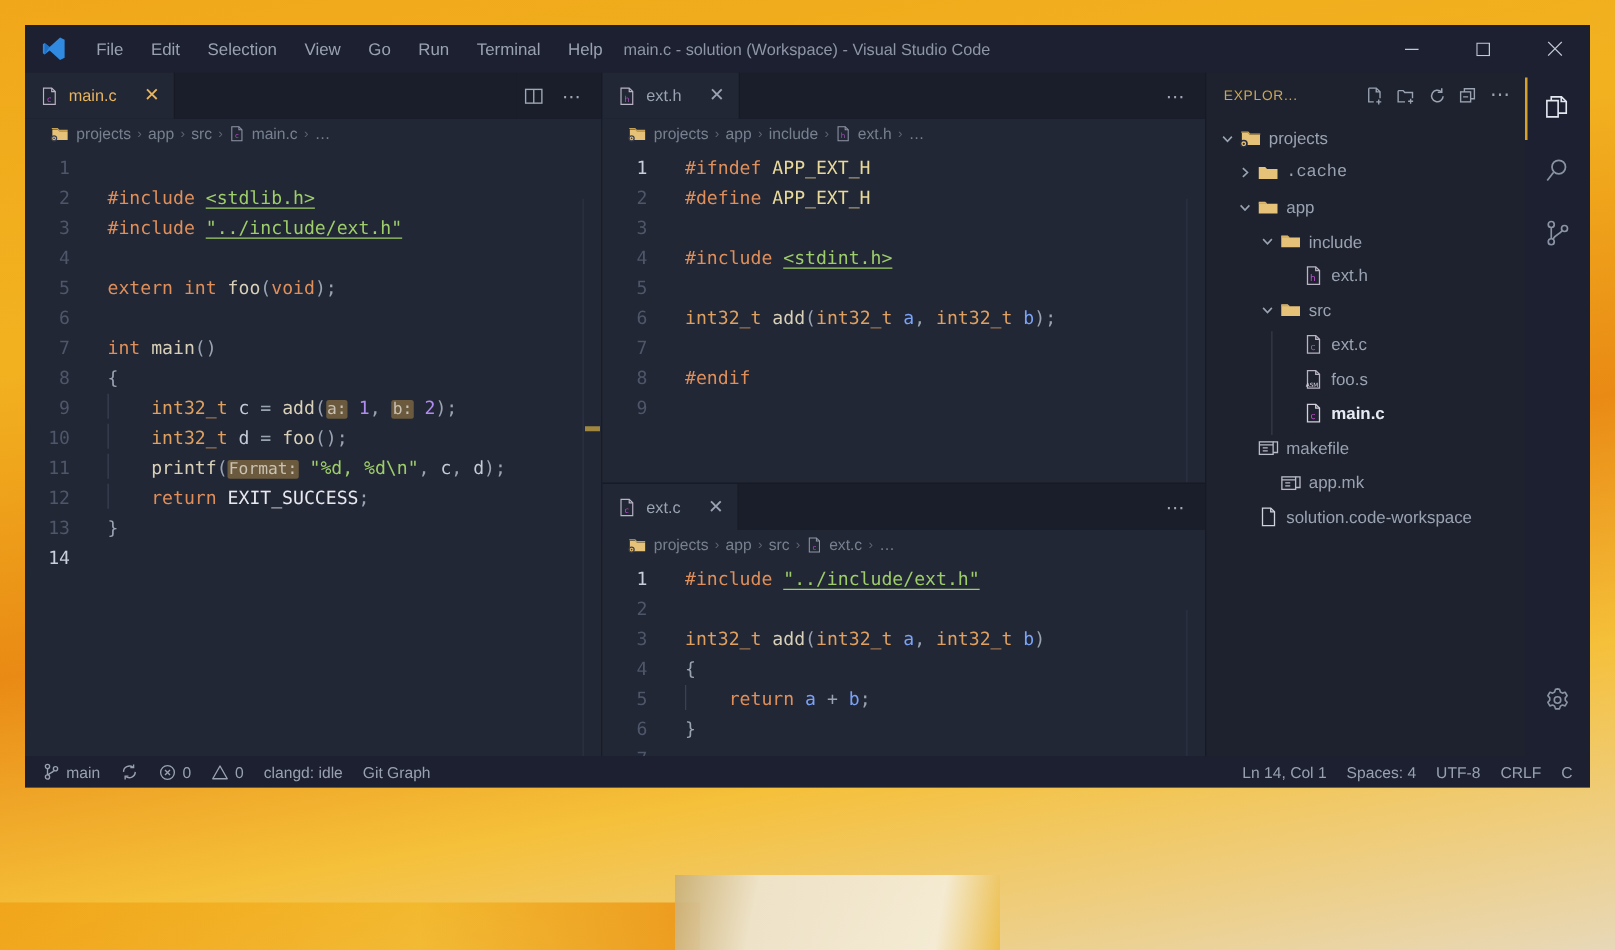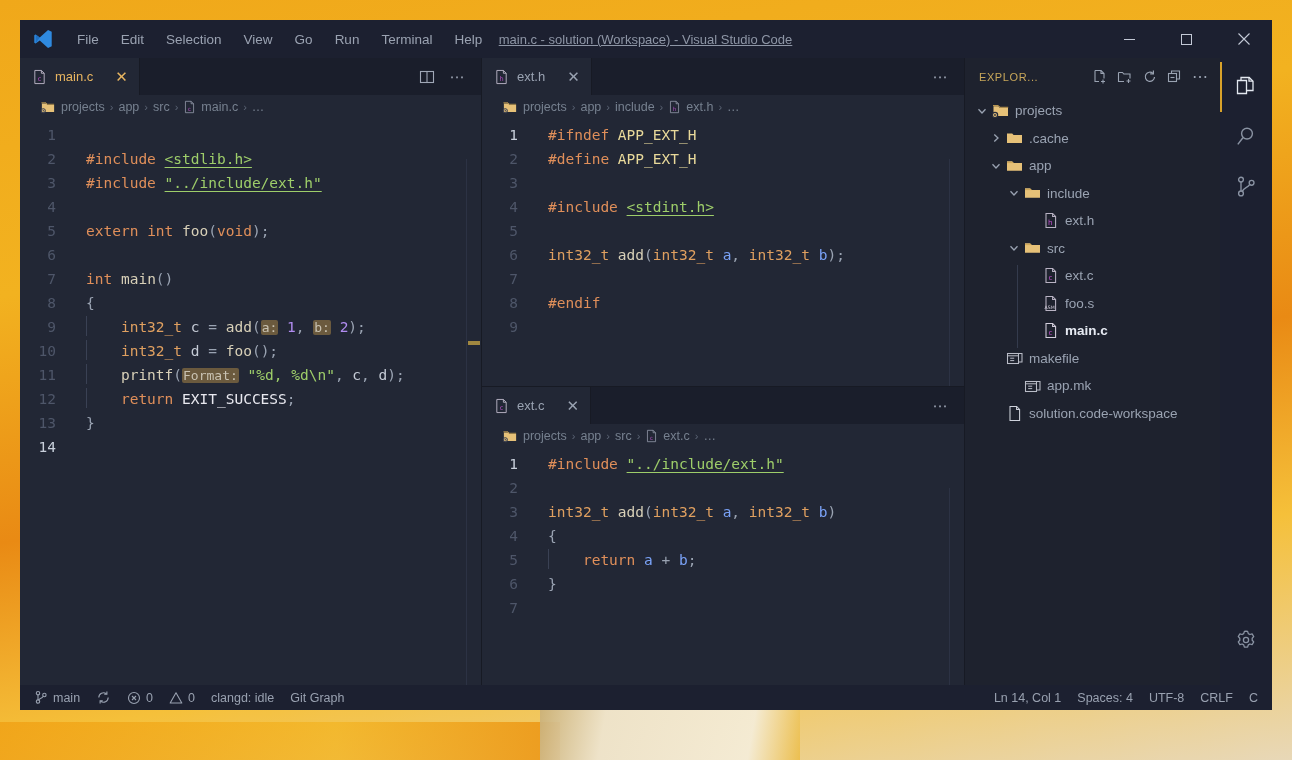--- a/index.html
+++ b/index.html
@@ -14,39 +14,39 @@
   
   .wallpaper-shape {
     position: absolute; pointer-events: none;
   }
   .ws1 { left: 540px; top: 700px; width: 260px; height: 70px;
          background: linear-gradient(100deg, rgba(200,175,120,.9), rgba(238,228,205,.95) 25%, rgba(245,238,220,.9) 80%, rgba(235,185,60,.8)); }
   .ws2 { left: 0px; top: 722px; width: 560px; height: 40px;
          background: linear-gradient(90deg, rgba(240,160,20,.8), rgba(243,178,28,.65) 60%, rgba(236,150,22,.9)); }
 
   #vscode-window {
-    position: absolute; left: 20px; top: 20px; width: 1252px; height: 690px;
+    position: absolute; left: 20px; top: 20px; width: 1252px; height: 610px;
     background: #1e222e; display: flex; flex-direction: column;
     color: #a9b1c2; overflow: hidden;
   }
 
   
   .titlebar {
     height: 38px; background: #1c2030; display: flex; align-items: center;
     flex: 0 0 38px; position: relative;
   }
   .vscode-logo { width: 46px; display:flex; align-items:center; justify-content:center; }
   .menu { display: flex; align-items: center; gap: 0px; }
   .menu-item {
     font-size: 13.5px; color: #9aa2b1; padding: 4px 11px; cursor: default;
     white-space: nowrap;
   }
   .title-center {
     position: absolute; left: 0; right: 1px; text-align: center;
-    font-size: 13px; color: #8e96a6; pointer-events: none; text-decoration: underline;
+    font-size: 13px; color: #8e96a6; pointer-events: none;
   }
   .win-controls { margin-left: auto; display: flex; height: 38px; z-index: 2; }
   .win-btn { width: 57px; display: flex; align-items: center; justify-content: center;
              color: #c3c9d6; font-size: 15px; cursor: default; }
 
   
   .body-row { flex: 1 1 auto; display: flex; min-height: 0; }
 
   
   .editors { flex: 1 1 auto; display: flex; min-width: 0; background: #222735; }
@@ -467,21 +467,21 @@
             <svg width="19" height="16" viewBox="0 0 19 16">
               <path d="M2.5 3.2 h5 l1.5 1.7 h8 v8 h-14.5 z" fill="#e6c178"></path>
               <path d="M2 2.6 h5.4 l1.5 1.7 h8.3" fill="none" stroke="#c8a254" stroke-width="1"></path>
               <circle cx="4" cy="12" r="2.6" fill="#e6c178" stroke="#272c3a" stroke-width="1.3"></circle>
               <circle cx="4" cy="12" r="0.9" fill="#272c3a"></circle>
             </svg>
           </span>
           <span class="tlabel">projects</span>
         </div>
 
-        <div class="trow" style="padding-left:22px;">
+        <div class="trow" style="padding-left:22px;font-family:Liberation Mono, monospace;">
           <span class="chev">
             <svg width="12" height="12" viewBox="0 0 12 12">
                 <path d="M4.3 2.5 L8 6 L4.3 9.5" fill="none" stroke="#9aa3b2" stroke-width="1.3"></path>
               </svg>
           </span>
           <span class="ticon">
             <svg width="17" height="14" viewBox="0 0 17 14">
                 <path d="M1 2.5 h5.2 l1.4 1.6 h8.4 v8 h-15 z" fill="#e6c178"></path>
               </svg>
           </span>

